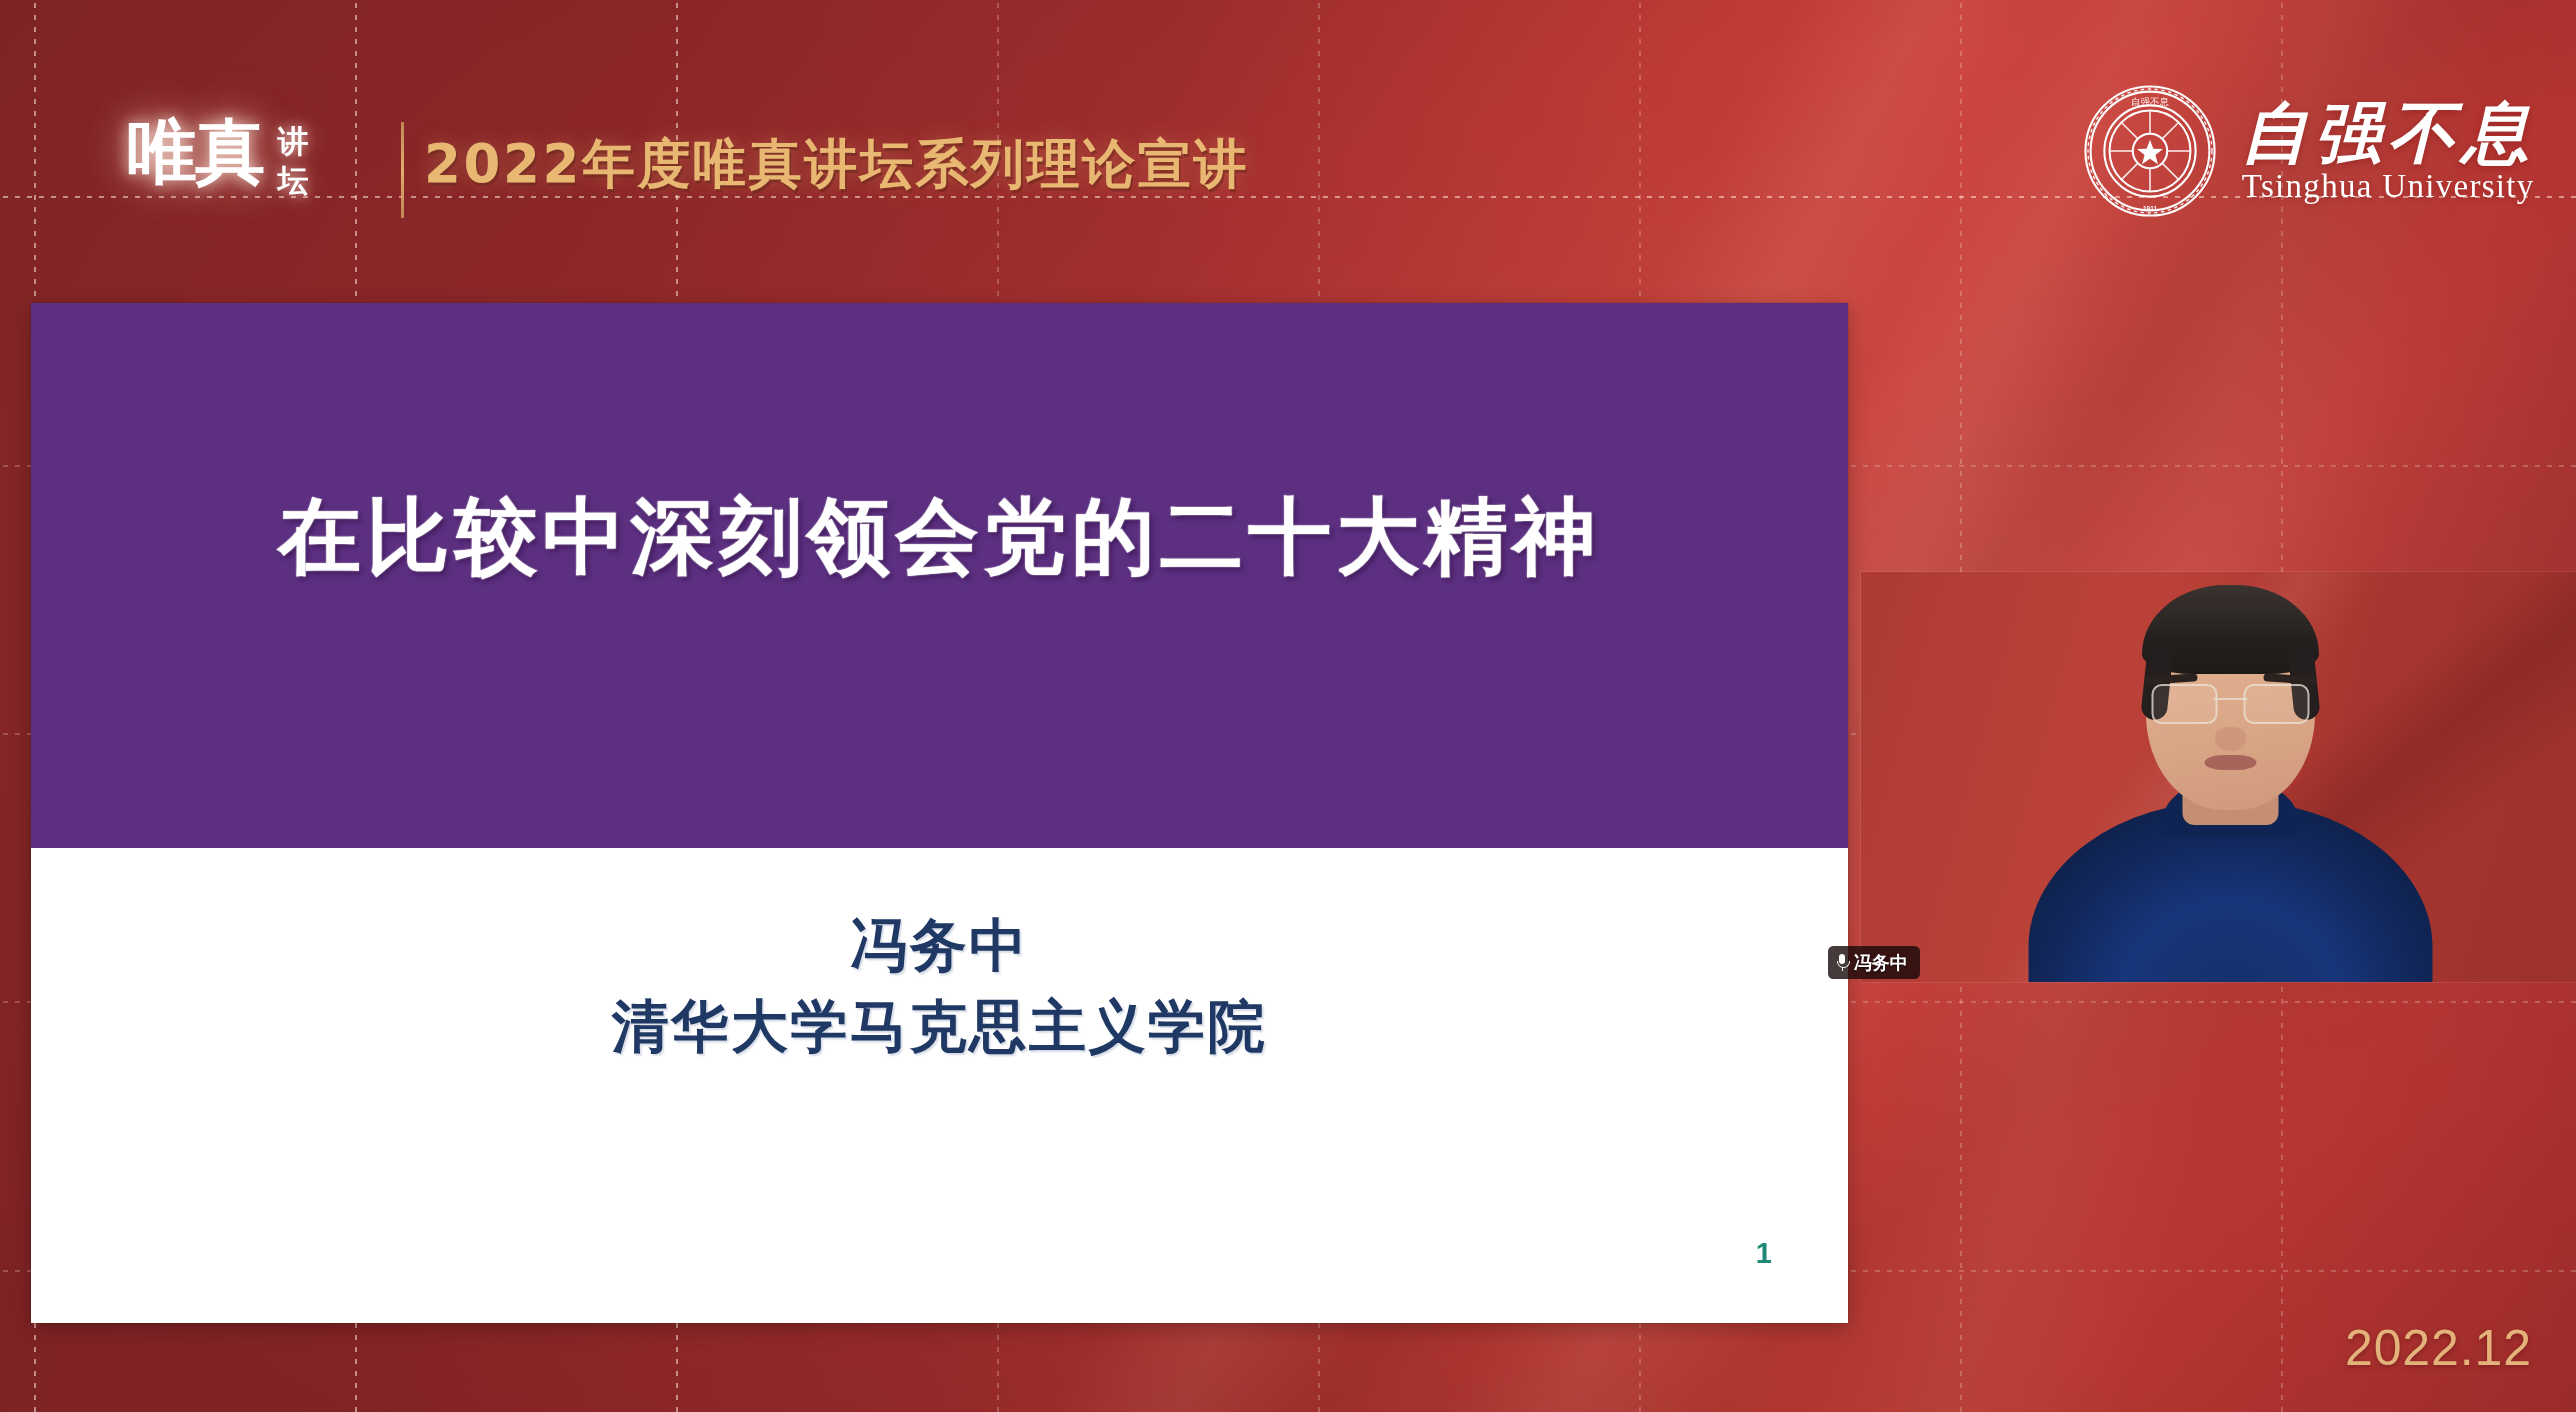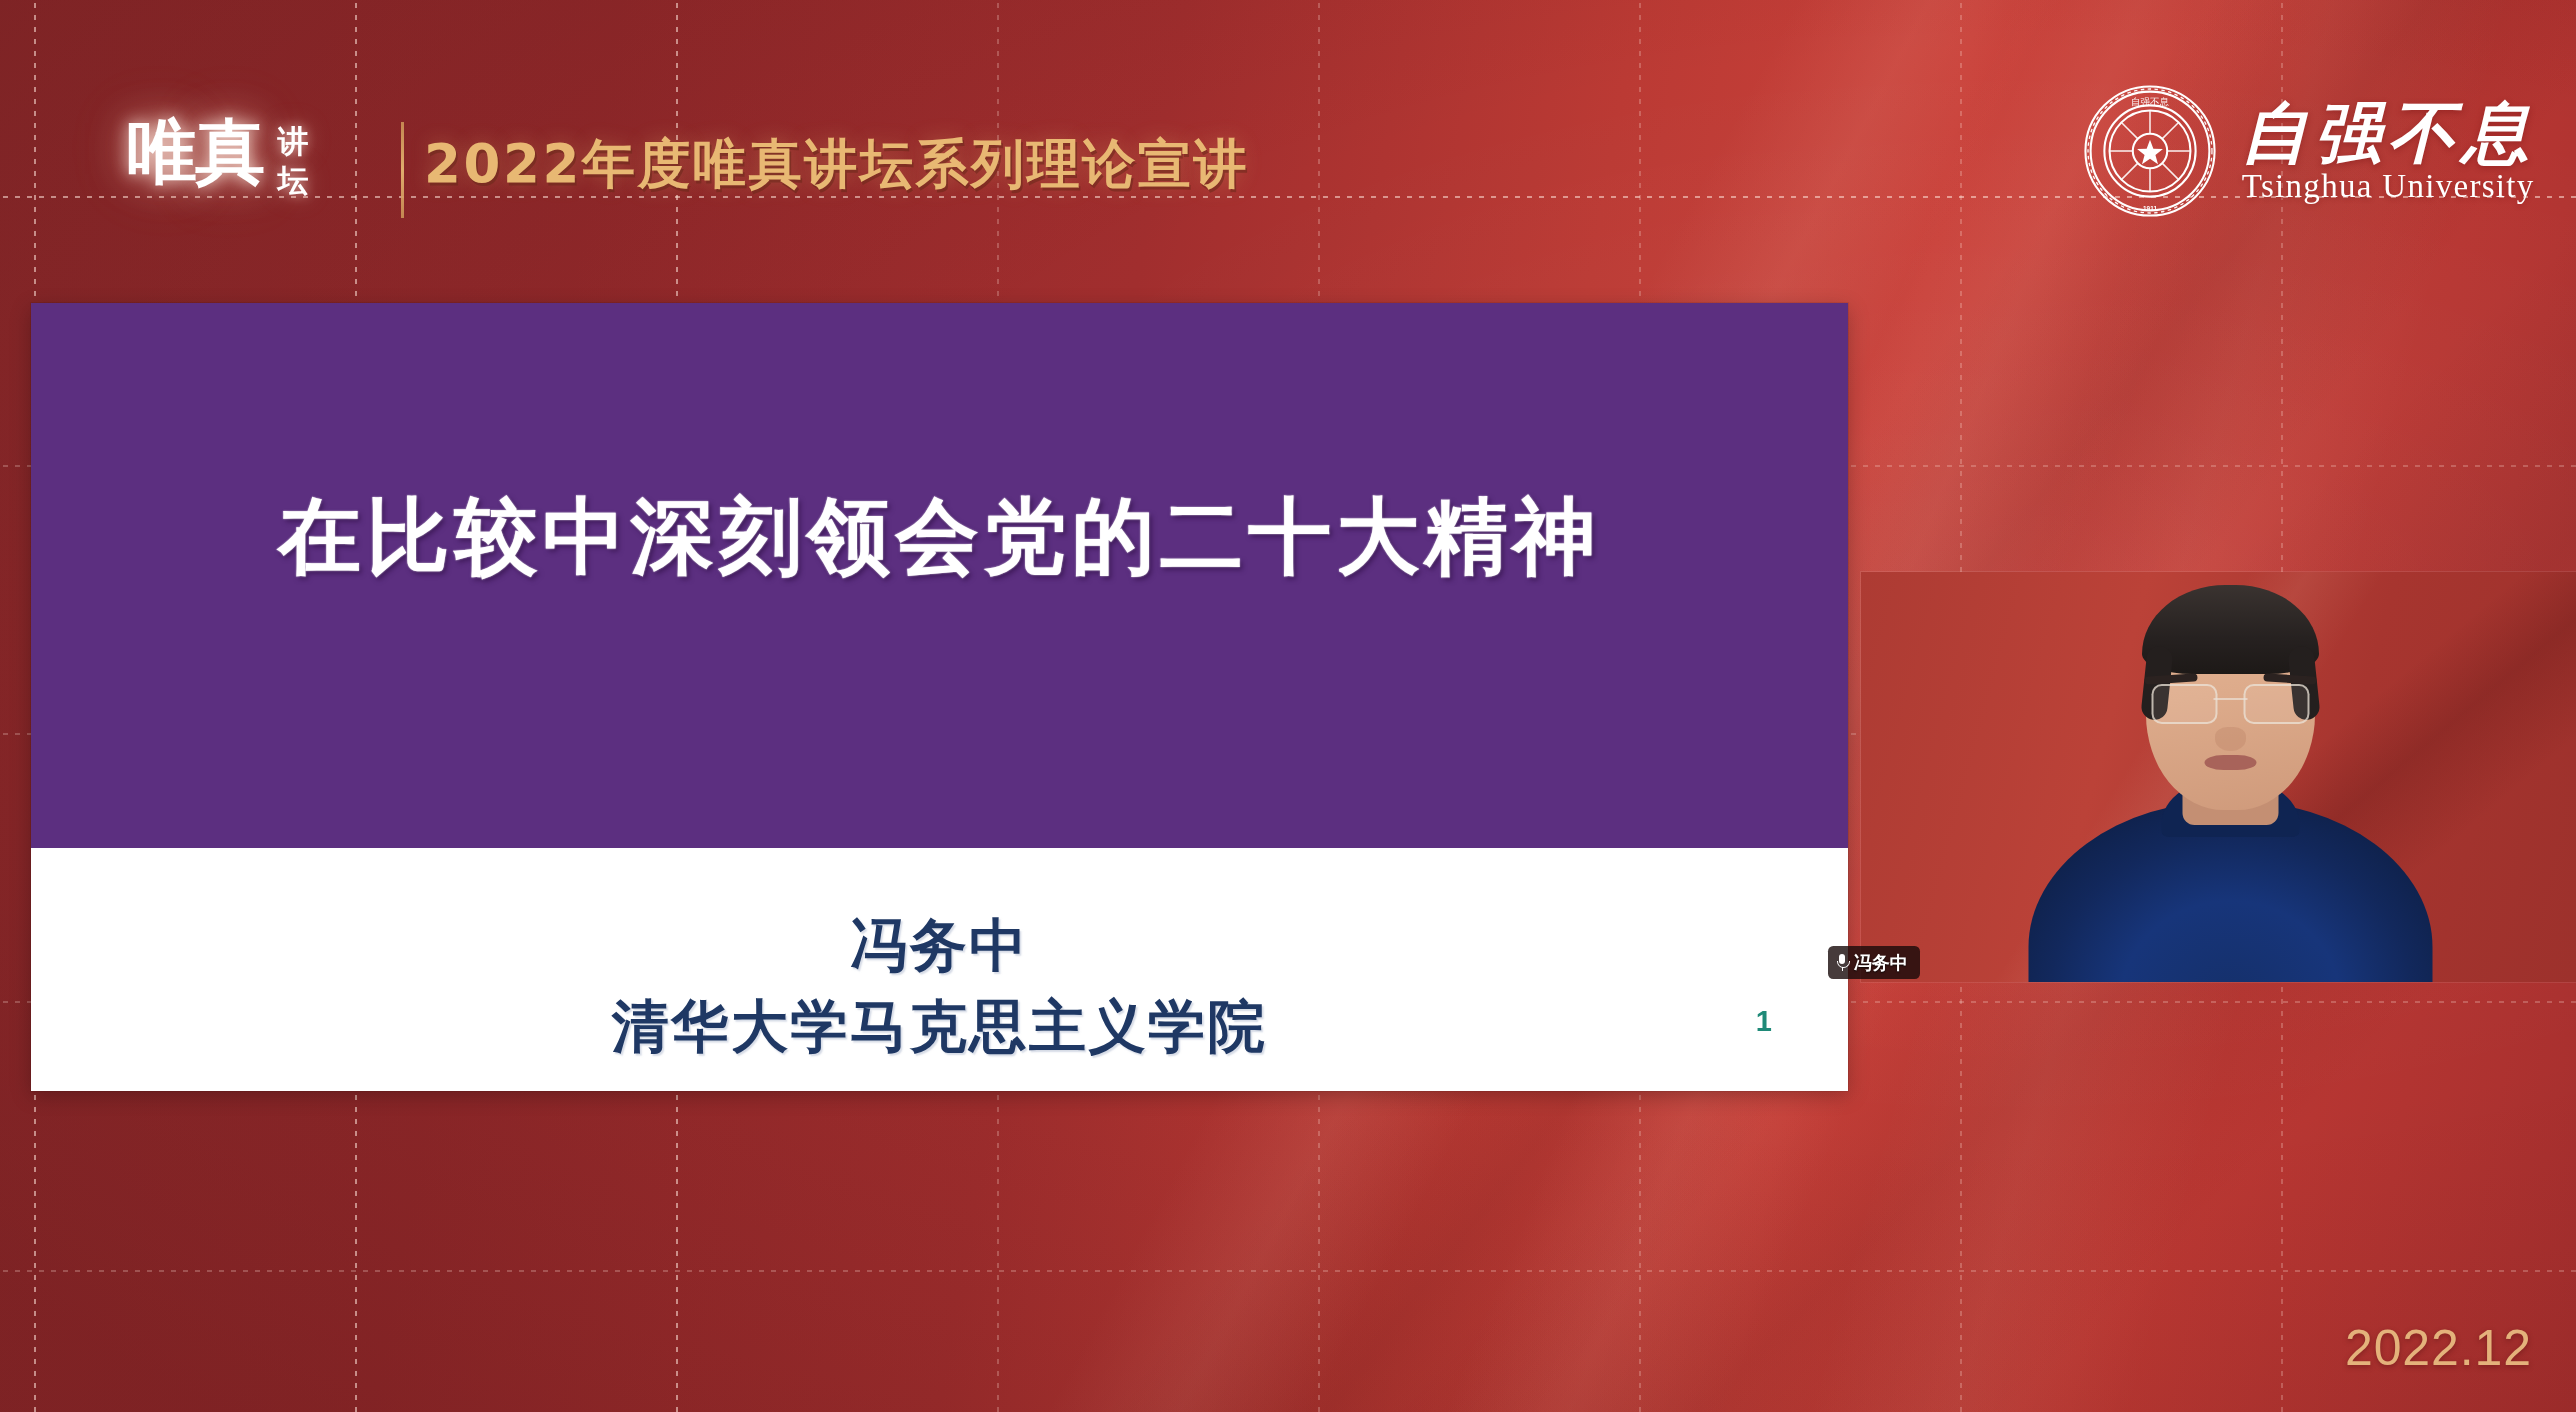--- a/index.html
+++ b/index.html
@@ -167,21 +167,21 @@
     white-space: nowrap;
     text-shadow: 0 1.7px 5.2px rgba(120,20,20,0.4);
   }
 
   
   .slide {
     position: absolute;
     left: 31px;
     top: 303px;
     width: 1817px;
-    height: 788px;
+    height: 1020px;
     background: #ffffff;
     box-shadow: 0 0 0 0.9px rgba(0,0,0,0.08), 0 5.2px 19px rgba(0,0,0,0.25);
     overflow: hidden;
   }
   .slide-band {
     position: absolute;
     left: 0; top: 0;
     width: 100%;
     height: 545px;
     background: #5c2f80;

